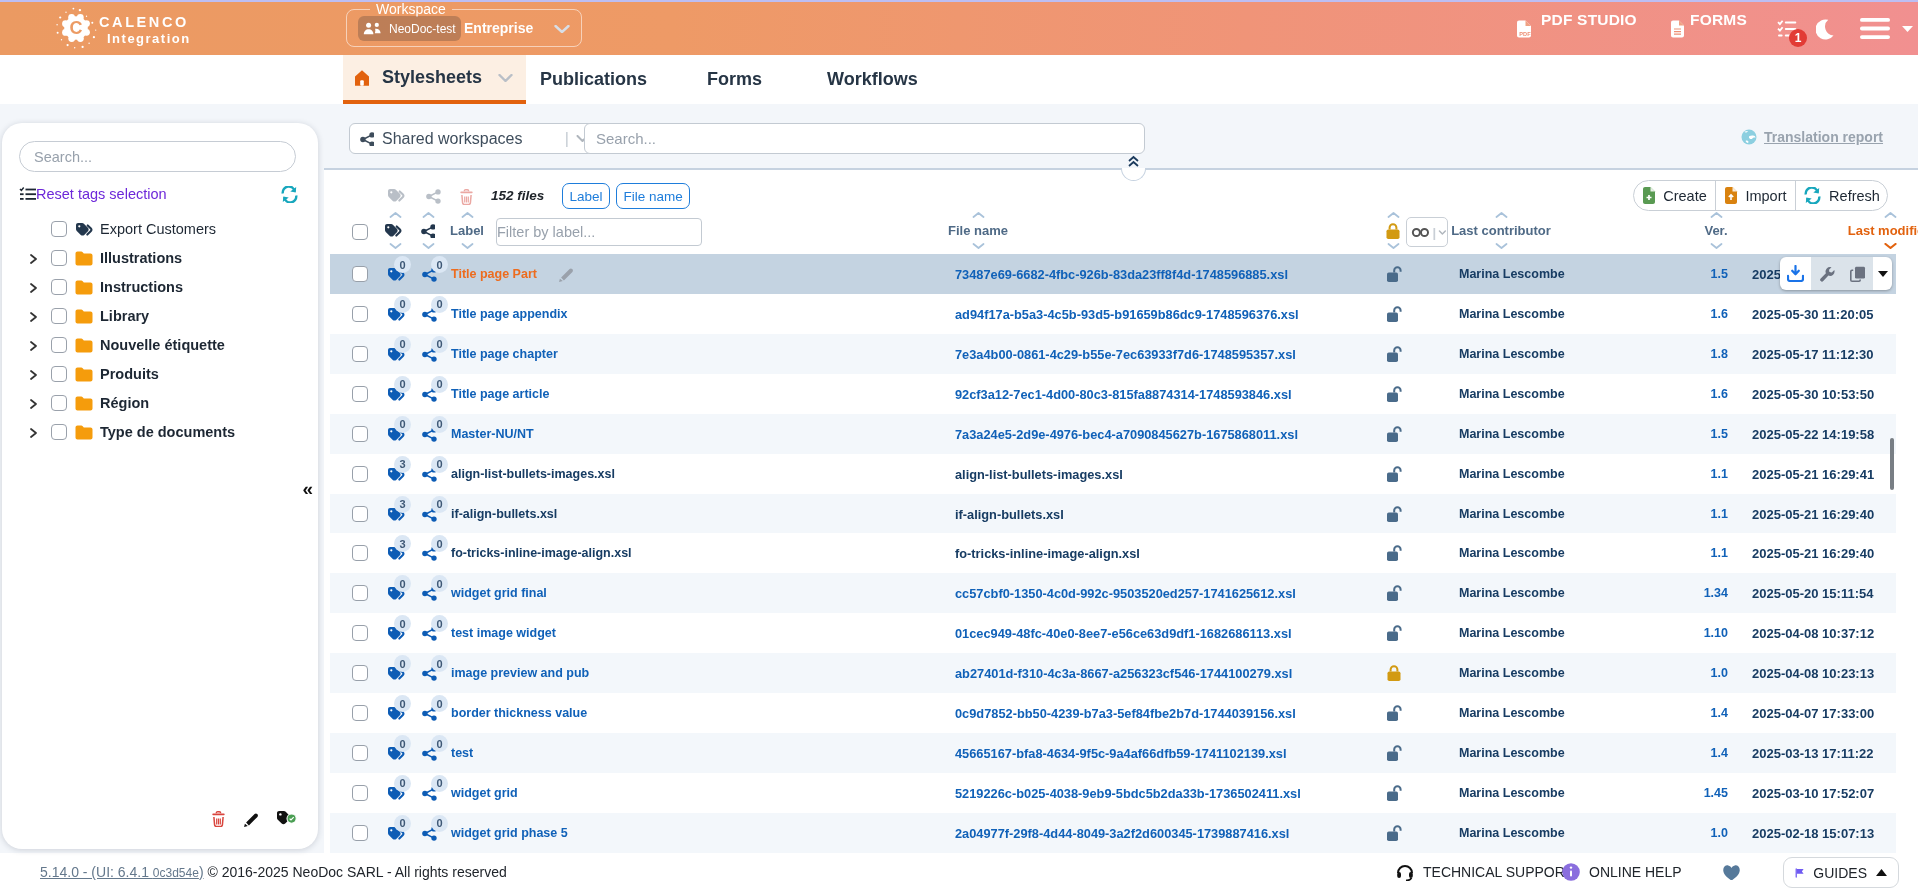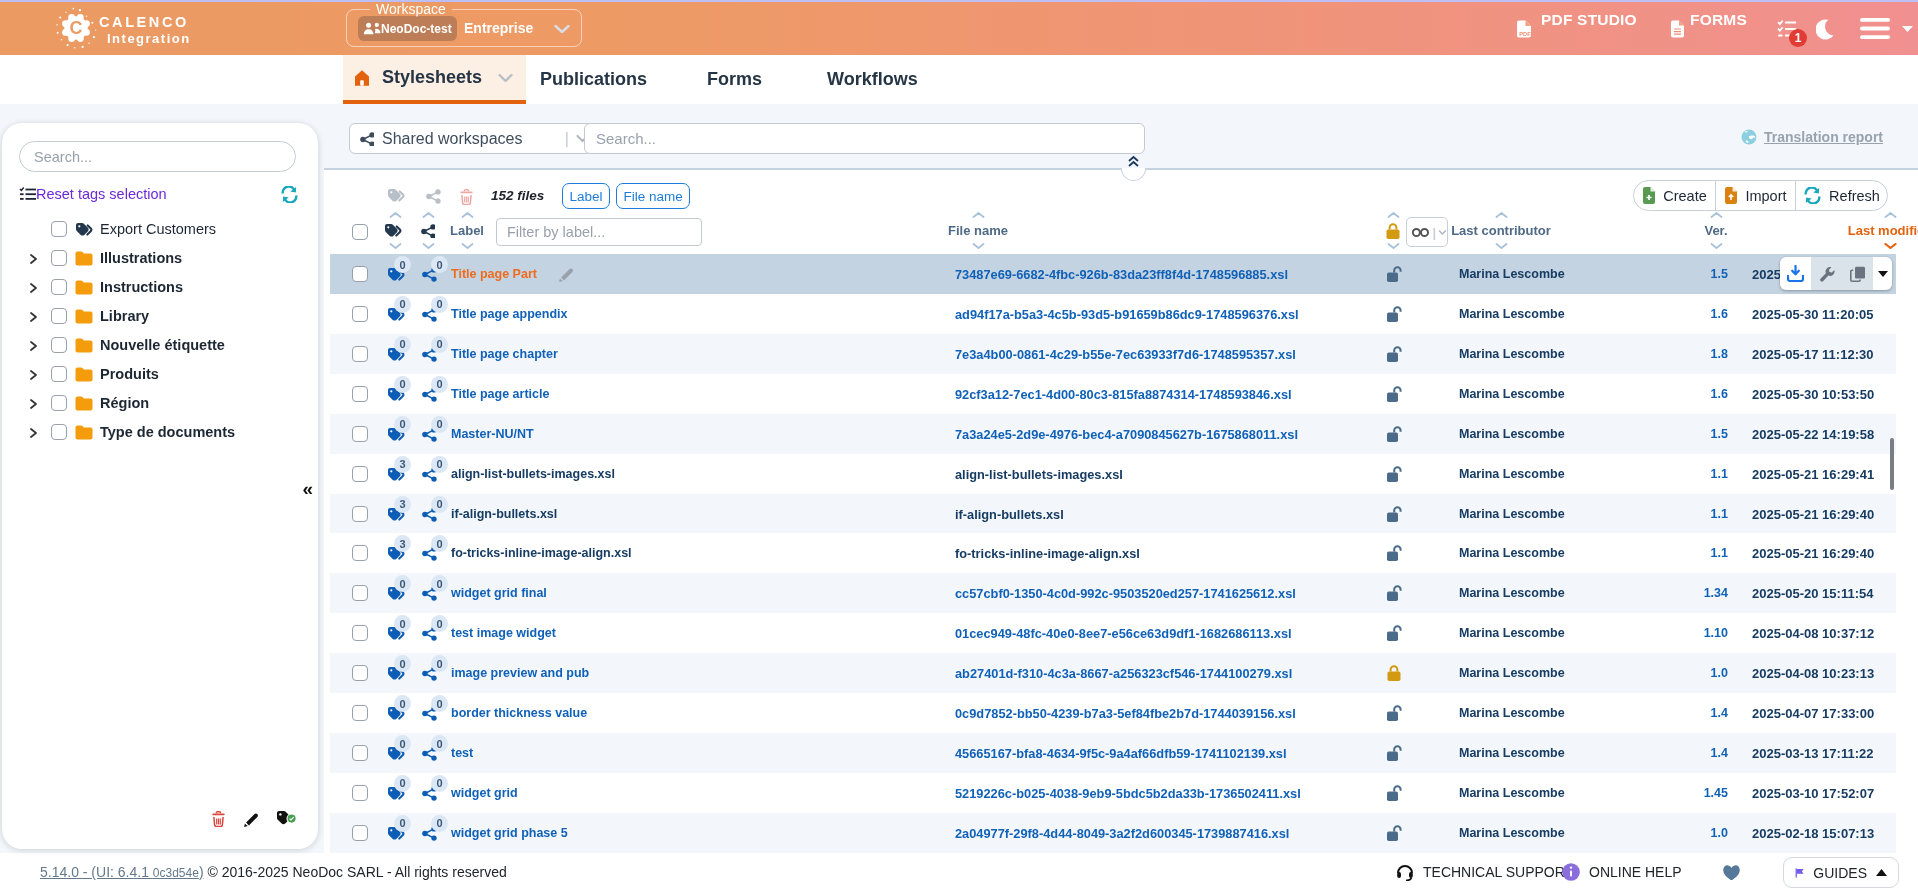--- a/index.html
+++ b/index.html
@@ -8,21 +8,21 @@
 
 #topstrip { position:absolute; top:0; left:0; width:1918px; height:2px; background:#bdbef3; z-index:30; }
 #header { position:absolute; top:0; left:0; width:1918px; height:55px;
   background:linear-gradient(90deg, #eb9a62 0%, #ee9a66 35%, #f09478 65%, #f19090 100%); }
 #logotext { position:absolute; left:99px; top:14px; color:#fff; line-height:1.2; }
 #logotext .l1 { font-size:14.5px; font-weight:bold; letter-spacing:2.6px; }
 #logotext .l2 { font-size:13px; font-weight:bold; letter-spacing:1.5px; margin-left:8px; }
 
 #wsbox { position:absolute; left:346px; top:9px; width:236px; height:38px; border:1px solid rgba(255,255,255,0.55); border-radius:8px; }
 #wslegend { position:absolute; left:23px; top:-9px; padding:0 6px; color:#fff; font-size:14px; background:#ec9a64; }
-#wsbadge { position:absolute; left:11px; top:6px; height:25px; background:rgba(96,74,62,0.34); border-radius:6px; display:flex; align-items:center; padding:0 5px; color:#fff; font-weight:bold; font-size:12px; gap:0; }
+#wsbadge { position:absolute; left:11px; top:6px; height:25px; background:rgba(96,74,62,0.34); border-radius:6px; display:flex; align-items:center; padding:0 5px; color:#fff; font-weight:normal; font-size:12px; gap:8px; }
 #wsname { position:absolute; left:117px; top:6px; color:#fff; font-weight:bold; font-size:14px; width:70px; overflow:hidden; line-height:25px; }
 #wschev { position:absolute; right:11px; top:15px; }
 
 .hbtn { position:absolute; top:0; height:40px; display:flex; align-items:center; color:#fff; font-weight:bold; font-size:15.5px; letter-spacing:0.2px; }
 
 #nav { position:absolute; top:55px; left:0; width:1918px; height:49px; background:#fff; }
 .tab { position:absolute; top:55px; height:49px; display:flex; align-items:center; font-size:18px; font-weight:bold; color:#263545; z-index:2; }
 #tab1 { left:343px; width:183px; background:#fcefe3; border-bottom:4px solid #e2620e; padding-left:12px; gap:13px; }
 
 #sidebar { position:absolute; left:2px; top:123px; width:316px; height:726px; background:#fff; border-radius:20px; box-shadow:0 1px 6px rgba(30,40,60,0.18); z-index:5; }
@@ -51,21 +51,21 @@
 #fcount { position:absolute; left:491px; top:188px; font-size:13.5px; font-style:italic; font-weight:bold; color:#20252b; }
 .bluebtn { position:absolute; top:183px; height:26px; border:1.5px solid #1e7ddb; border-radius:7px; color:#1e7ddb; font-size:13.5px; display:flex; align-items:center; padding:0 6.5px; background:#fff; }
 #ticons { position:absolute; left:387px; top:188px; display:flex; align-items:center; }
 #btngroup { position:absolute; left:1633px; top:180px; height:31px; border:1px solid #c9cfd6; border-radius:16px; background:#fff; display:flex; align-items:center; overflow:hidden; }
 .gbtn { display:flex; align-items:center; gap:7px; justify-content:center; font-size:14.5px; color:#1d2733; height:100%; }
 .gsep { width:1px; height:100%; background:#c9cfd6; }
 
 #thead { position:absolute; left:330px; top:210px; width:1588px; height:44px; font-size:13px; color:#4f6a86; font-weight:bold; }
 .hcol { position:absolute; display:flex; flex-direction:column; align-items:center; gap:4.5px; }
 .hcol .t { height:16px; display:flex; align-items:center; white-space:nowrap; }
-#fltlabel { position:absolute; left:166px; top:8px; width:206px; height:28px; border:1px solid #c3cad2; border-radius:4px; background:#fff; color:#98a1ac; font-weight:normal; font-size:14.5px; display:flex; align-items:center; padding-left:10px; }
+#fltlabel { position:absolute; left:166px; top:8px; width:206px; height:28px; border:1px solid #c3cad2; border-radius:4px; background:#fff; color:#98a1ac; font-weight:normal; font-size:14.5px; display:flex; align-items:center; }
 .cb2 { width:16px; height:16px; border:1px solid #98a0aa; border-radius:4px; background:#fff; }
 
 #tbl { position:absolute; left:330px; top:254px; width:1588px; height:599px; }
 .row { position:relative; width:1566px; height:39.93px; background:#fff; }
 .row.alt { background:#f3f7fb; }
 .row.sel { background:#c4d3e1; }
 .row .cb2 { position:absolute; left:22px; top:12px; }
 .rtag { position:absolute; left:57px; top:13px; }
 .rshare { position:absolute; left:92px; top:13px; }
 .badge { position:absolute; top:2px; width:17px; height:17px; border-radius:50%; background:#dbe7f4; color:#3e5876; font-size:11px; font-weight:bold; display:flex; align-items:center; justify-content:center; }

